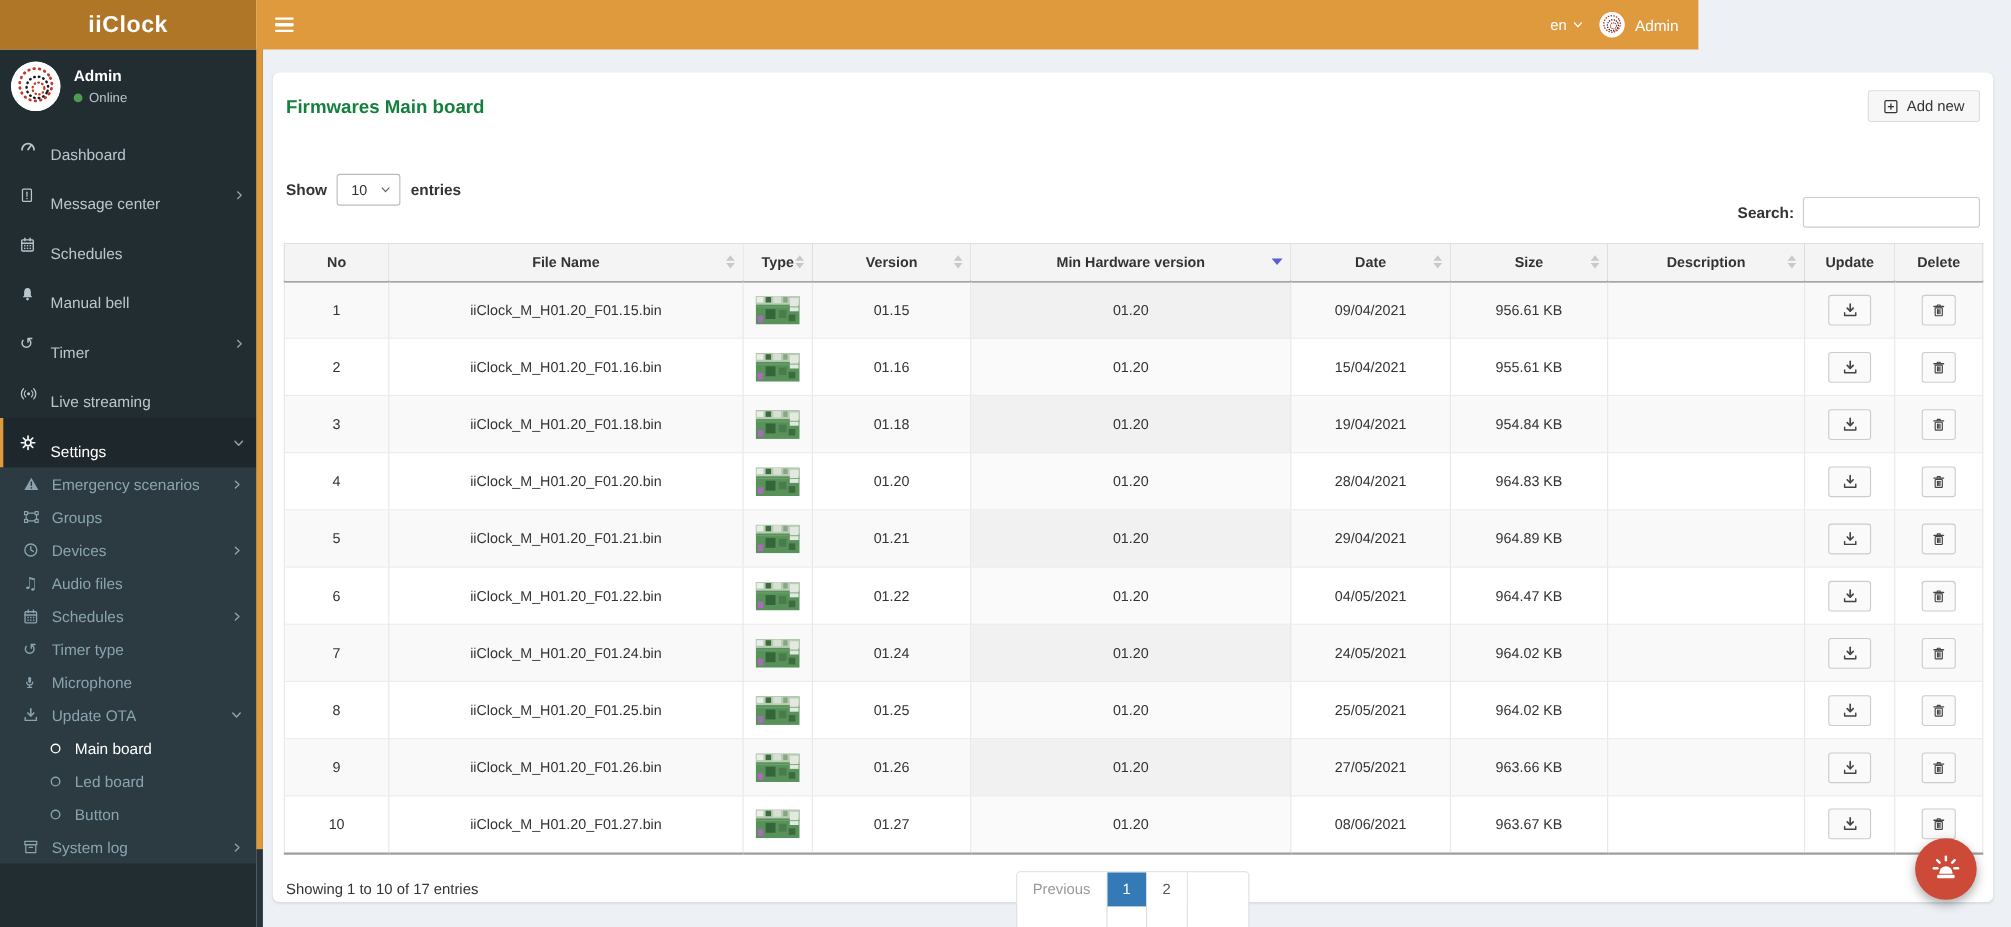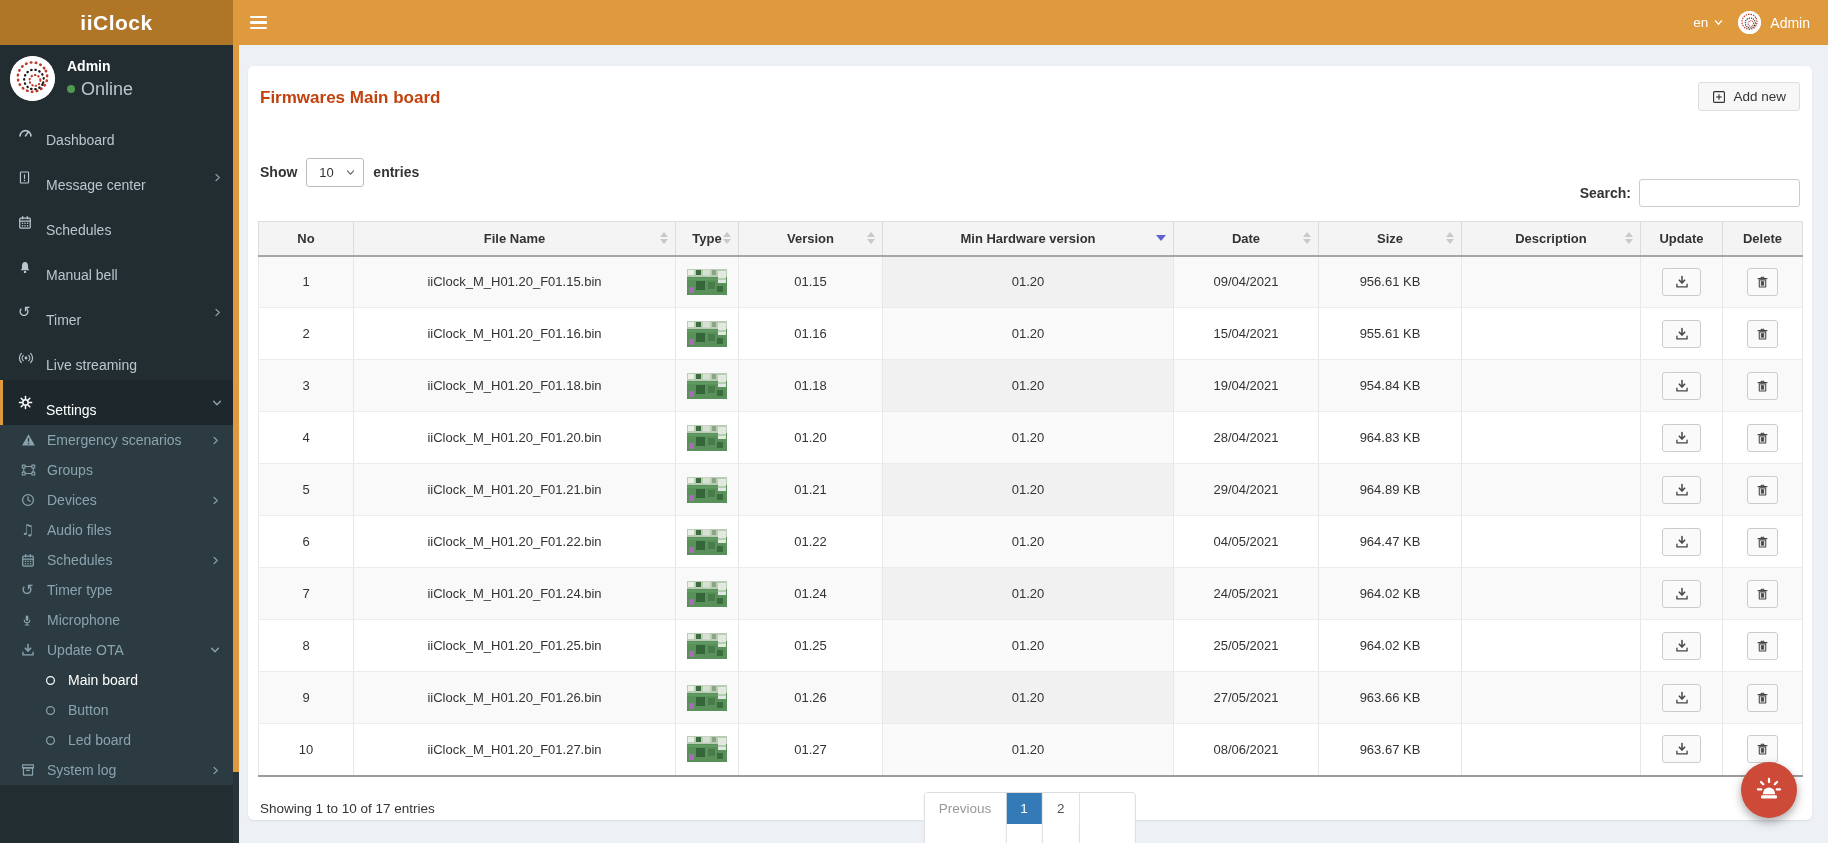--- a/index.html
+++ b/index.html
@@ -1,41 +1,41 @@
 <!DOCTYPE html>
 <html><head>
 <meta charset="utf-8">
 <style>
   * { box-sizing: border-box; margin: 0; padding: 0; }
   html,body { width:1828px; height:843px; overflow:hidden;
     font-family:"Liberation Sans", sans-serif; background:#edf0f5; position:relative; }
 
   
-  .topbar { position:absolute; top:0; left:0; width:1828px; height:45px; display:flex; z-index:30; }
+  .topbar { position:absolute; top:0; left:0; width:1544px; height:45px; display:flex; z-index:30; }
   .logo { width:233px; height:45px; background:#b07628; color:#fff; display:flex;
     align-items:center; justify-content:center; font-size:21px; font-weight:bold; letter-spacing:.5px; }
   .navbar { flex:1; background:#df9a3e; display:flex; align-items:center; justify-content:space-between; }
   .hamburger { margin-left:17px; width:40px; height:45px; display:flex; flex-direction:column;
     justify-content:center; gap:3px; cursor:pointer; }
   .hamburger i { display:block; width:17px; height:2.5px; background:#fff; border-radius:1px; }
   .nav-right { display:flex; align-items:center; gap:14px; margin-right:18px; color:#fff; }
   .lang { display:flex; align-items:center; gap:5px; font-size:13.5px; cursor:pointer; }
   .user-menu { display:flex; align-items:center; gap:9px; font-size:14px; cursor:pointer; }
   .avatar-sm { width:23px; height:23px; border-radius:50%; overflow:hidden; background:#fff; }
 
   
   .sidebar { position:absolute; top:45px; left:0; width:233px; height:798px;
     background:#222d32; color:#b8c7ce; overflow:hidden; z-index:20; }
   .scrolltrack { position:absolute; top:45px; left:233px; width:6px; height:798px; background:#28343a; z-index:25; }
   .scrollthumb { width:6px; height:727px; background:#df9a3e; }
 
   .user-panel { display:flex; align-items:center; gap:12px; padding:11px 10px 9px 10px; }
   .avatar-lg { width:45px; height:45px; border-radius:50%; overflow:hidden; background:#fff; flex:none; }
   .user-name { color:#fff; font-weight:bold; font-size:14px; margin-bottom:5px; }
-  .user-status { font-size:18px; color:#b8c7ce; display:flex; align-items:center; gap:6px; }
+  .user-status { font-size:12px; color:#b8c7ce; display:flex; align-items:center; gap:6px; }
   .dot-online { width:8px; height:8px; border-radius:50%; background:#4e9a51; display:inline-block; }
 
   .side-search { margin:8px 11px 10px 11px; height:30px; background:#38454c; border-radius:3px;
     display:flex; align-items:center; padding:0 9px; }
   .side-search input { flex:1; background:transparent; border:none; outline:none;
     color:#ccc; font-size:13px; font-family:inherit; }
   .side-search input::placeholder { color:#aaa; }
   .side-search .s-ico { color:#95a5ab; display:flex; cursor:pointer; }
 
   ul.menu { list-style:none; }
@@ -60,21 +60,21 @@
   .tree-item.active { color:#fff; }
 
   .uni-ico { font-size:15px; line-height:1; font-family:"DejaVu Sans", sans-serif; }
 
   
   .content { position:absolute; top:45px; left:239px; width:1589px; height:798px; background:#edf0f5; }
   .card { margin:21px 16px 0 9px; height:754px; background:#fff; border-radius:6px;
     box-shadow:0 1px 2px rgba(0,0,0,.08); padding:16px 10px; position:relative; }
 
   .card-head { display:flex; justify-content:space-between; align-items:flex-start; padding:0 2px; }
-  .page-title { font-size:17px; font-weight:bold; color:#c2410c; padding-top:6px; }
+  .page-title { font-size:17px; font-weight:bold; color:#15803d; padding-top:6px; }
   .btn-add { display:flex; align-items:center; gap:7px; background:#f7f7f7; border:1px solid #ddd;
     border-radius:3px; padding:6px 13px; font-size:13.5px; color:#333; cursor:pointer; font-family:inherit; }
 
   .controls { margin-top:26px; display:flex; justify-content:space-between; align-items:center; padding:0 2px; }
   .ctrl-left { display:flex; align-items:center; gap:9px; font-size:14px; font-weight:bold; color:#333; }
   .select-box { display:flex; align-items:center; justify-content:space-between; width:58px; height:29px;
     border:1px solid #bbb; border-radius:3px; padding:0 7px 0 12px; font-size:13px; font-weight:normal;
     color:#333; cursor:pointer; background:#fff; }
   .select-box .chev { color:#666; display:flex; }
   .ctrl-right { display:flex; align-items:center; gap:8px; font-size:14px; font-weight:bold; color:#333;margin-top:42px; }
@@ -423,31 +423,31 @@
                     <span class="mi-label">Main board</span>
                   </a>
                 </li>
                 <li>
                   <a class="tree-item">
                     <span class="mi-icon">
                       <svg width="13" height="13" viewBox="0 0 16 16" fill="none" stroke="currentColor" stroke-linecap="round" stroke-linejoin="round" stroke-width="1.5">
                         <circle cx="8" cy="8" r="4.8"></circle>
                       </svg>
                     </span>
-                    <span class="mi-label">Button</span>
+                    <span class="mi-label">Led board</span>
                   </a>
                 </li>
                 <li>
                   <a class="tree-item">
                     <span class="mi-icon">
                       <svg width="13" height="13" viewBox="0 0 16 16" fill="none" stroke="currentColor" stroke-linecap="round" stroke-linejoin="round" stroke-width="1.5">
                         <circle cx="8" cy="8" r="4.8"></circle>
                       </svg>
                     </span>
-                    <span class="mi-label">Led board</span>
+                    <span class="mi-label">Button</span>
                   </a>
                 </li>
               </ul>
             </li>
             <li>
               <a class="sub-item">
                 <span class="mi-icon">
                   <svg width="14" height="14" viewBox="0 0 16 16" fill="none" stroke="currentColor" stroke-linecap="round" stroke-linejoin="round" stroke-width="1.3">
                     <rect x="1.8" y="2.2" width="12.4" height="3.4"></rect>
                     <rect x="2.8" y="5.6" width="10.4" height="8.2"></rect>

